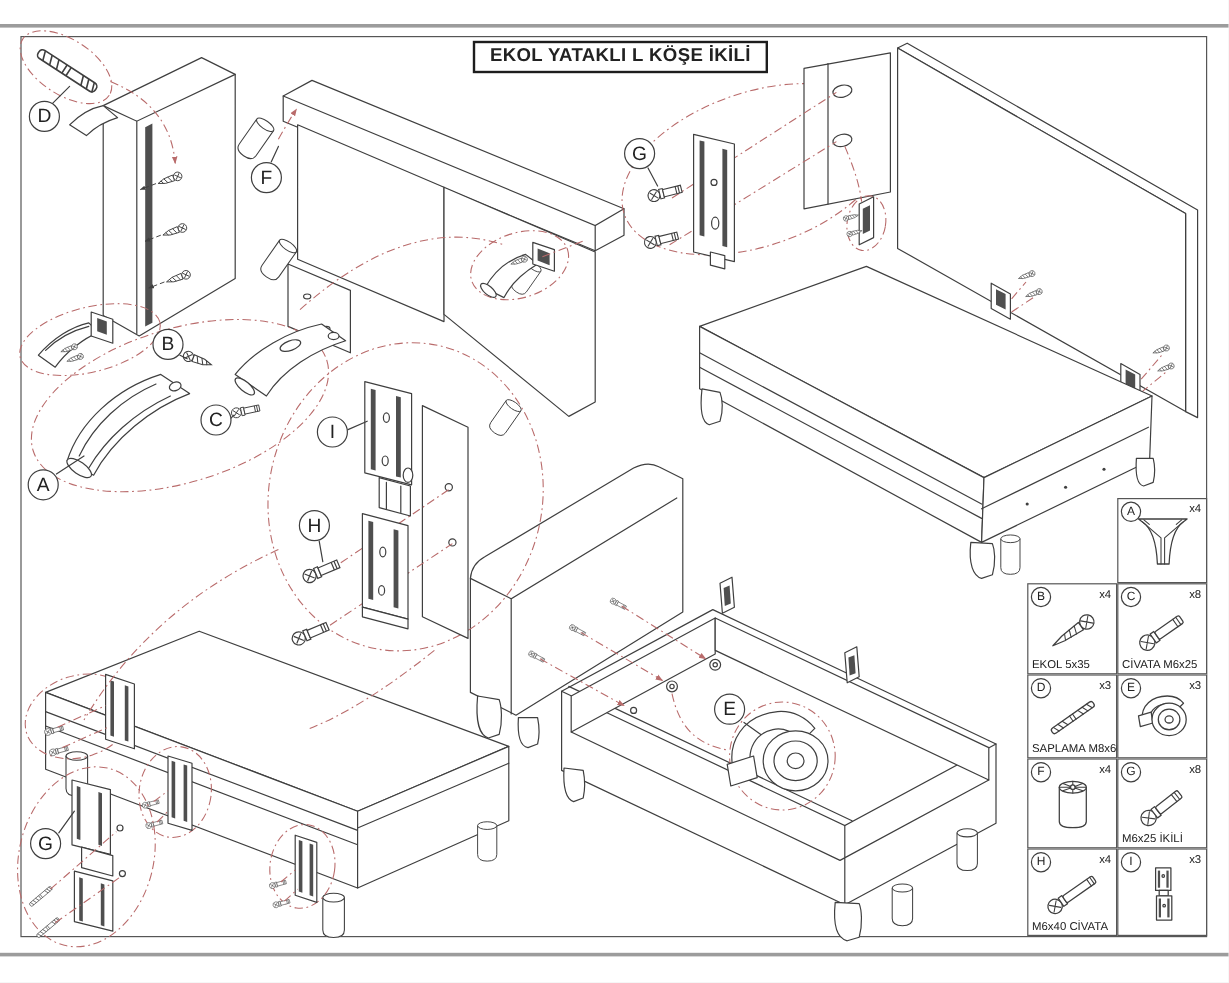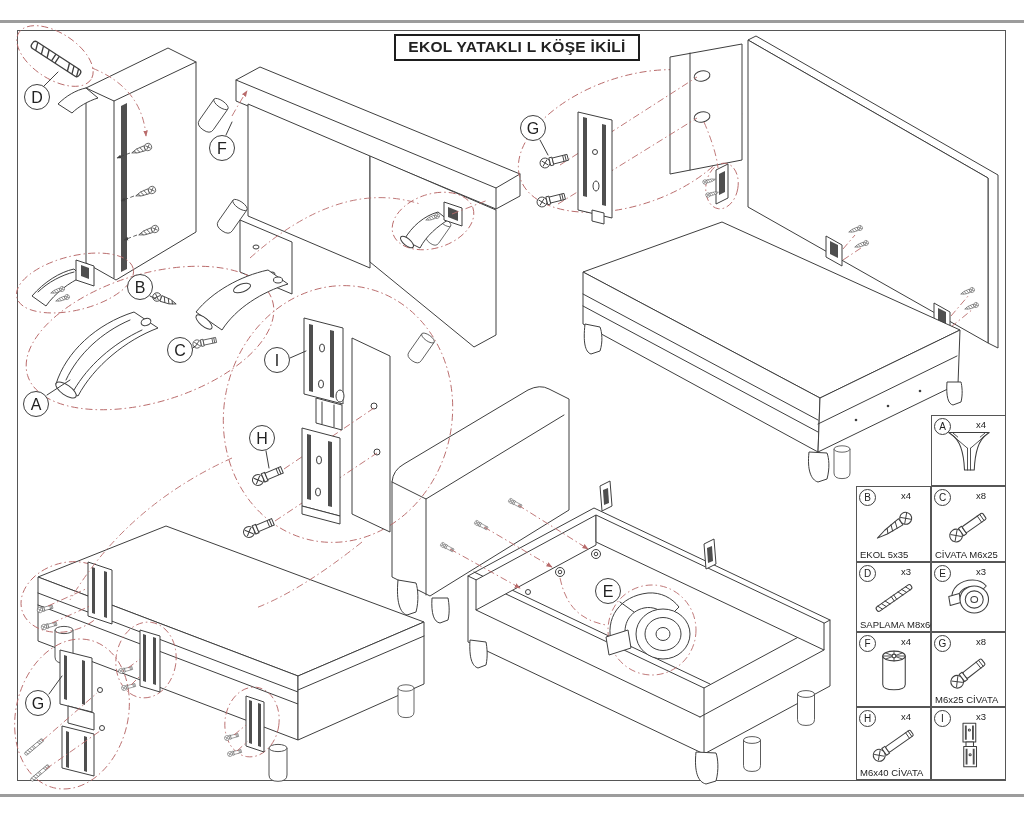--- a/index.html
+++ b/index.html
@@ -8,21 +8,21 @@
   .rule{position:absolute;left:0;width:1024px;height:3px;background:#9c9c9c;z-index:1}
   .main-svg{position:absolute;left:0;top:0;z-index:1}
   .title-box{position:absolute;left:394px;top:34px;width:242px;height:23px;border:2px solid #1d1d1d;
         background:#fff;font-weight:bold;font-size:15.5px;line-height:22px;text-align:center;
         letter-spacing:.3px;z-index:3}
   .callout{position:absolute;width:26px;height:26px;border:1.4px solid #3f3f3f;border-radius:50%;
         background:#fff;font-size:16px;line-height:25px;text-align:center;z-index:2;box-sizing:border-box}
   .pcell{position:absolute;border:1px solid #565656;background:#fff;z-index:3;box-sizing:border-box}
   .pbadge{position:absolute;left:2px;top:2px;width:15px;height:15px;border:1px solid #3f3f3f;
         border-radius:50%;font-size:10px;line-height:15px;text-align:center}
-  .pqty{position:absolute;right:19px;top:3px;font-size:9.5px}
+  .pqty{position:absolute;right:4px;top:3px;font-size:9.5px}
   .plabel{position:absolute;left:3px;bottom:1px;font-size:9.5px;white-space:nowrap}
   .picon{position:absolute;left:50%;top:52%;transform:translate(-50%,-50%);width:58px;height:48px}
   .pi{fill:#fff;stroke:#3f3f3f;stroke-width:1.4;stroke-linejoin:round}
   .pl{fill:none;stroke:#3f3f3f;stroke-width:1.2;stroke-linecap:round}
   .pd{fill:#4f4f4f;stroke:none}
   .w{fill:#fff;stroke:#3f3f3f;stroke-width:1;stroke-linejoin:round}
   .ln{fill:none;stroke:#3f3f3f;stroke-width:1;stroke-linecap:round}
   .dd{fill:none;stroke:#3f3f3f;stroke-width:.8;stroke-dasharray:4 2.5}
   .rd{fill:none;stroke:#b96b6b;stroke-width:.9;stroke-dasharray:7 3 1.5 3}
   .dk{fill:#4f4f4f;stroke:none}
@@ -433,21 +433,21 @@
       <span class="pqty">x8</span>
       <svg class="picon" viewBox="0 0 70 64">
         <g transform="rotate(-38 35 34)">
           <circle class="pi" cx="15" cy="34" r="8.5"></circle>
           <path class="pl" d="M10,29 L20,39 M10,39 L20,29"></path>
           <path class="pi" d="M23,28 L28,28 L28,40 L23,40 Z"></path>
           <rect class="pi" x="28" y="29" width="31" height="10" rx="2"></rect>
           <path class="pl" d="M51,29 L51,39 M55,29 L55,39"></path>
         </g>
       </svg>
-      <span class="plabel">M6x25 CİVATA</span>
+      <span class="plabel">M6x25 İKİLİ</span>
     </div>
 
     <div class="pcell" style="left:856px;top:707px;width:75px;height:73px">
       <span class="pbadge">H</span>
       <span class="pqty">x4</span>
       <svg class="picon" viewBox="0 0 70 64">
         <g transform="rotate(-35 35 32)">
           <circle class="pi" cx="11" cy="32" r="8"></circle>
           <path class="pl" d="M6.5,27.5 L15.5,36.5 M6.5,36.5 L15.5,27.5"></path>
           <path class="pi" d="M19,26.5 L24,26.5 L24,37.5 L19,37.5 Z"></path>

